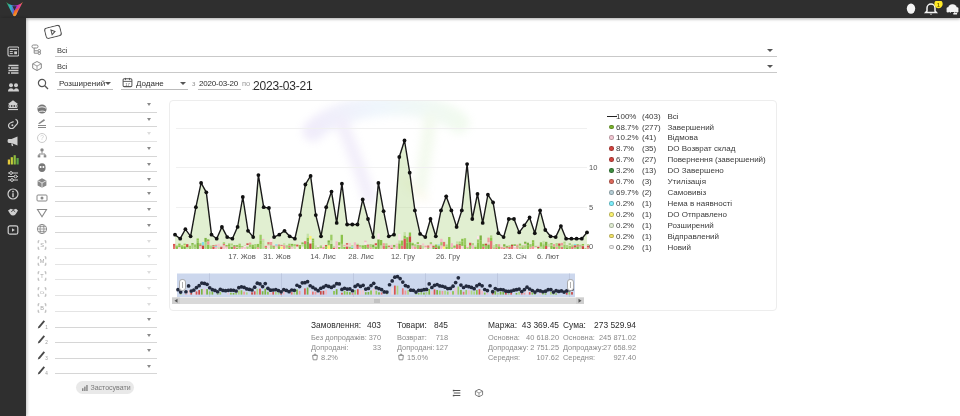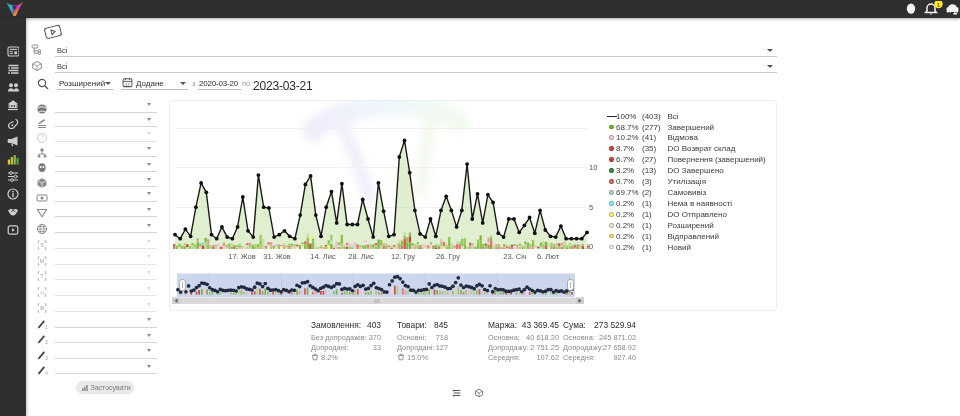--- a/index.html
+++ b/index.html
@@ -1222,21 +1222,21 @@
 <div class="st" style="position:relative;height:12px"><span>Замовлення:</span><span style="position:absolute;right:0">403</span></div>
 <div class="sg" style="position:relative;height:10px;margin-top:1px"><span>Без допродажів:</span><span style="position:absolute;right:0">370</span></div>
 <div class="sg" style="position:relative;height:10px"><span>Допродані:</span><span style="position:absolute;right:0">33</span></div>
 <div class="sg" style="position:relative;height:10px"><svg width="8" height="8" viewBox="0 0 10 10" style="vertical-align:-1px">
         <path d="M2 3h6l-.7 5.5H2.7z" fill="none" stroke="#777" stroke-width="1"></path>
         <path d="M3.4 3a1.6 1.6 0 0 1 3.2 0" fill="none" stroke="#777" stroke-width="1"></path>
       </svg> 8.2%</div>
 </div>
 <div class="abs" style="left:397px;top:320px;width:51px">
 <div class="st" style="position:relative;height:12px"><span>Товари:</span><span style="position:absolute;right:0">845</span></div>
-<div class="sg" style="position:relative;height:10px;margin-top:1px"><span>Основні:</span><span style="position:absolute;right:0">718</span></div>
+<div class="sg" style="position:relative;height:10px;margin-top:1px"><span>Возврат:</span><span style="position:absolute;right:0">718</span></div>
 <div class="sg" style="position:relative;height:10px"><span>Допродані:</span><span style="position:absolute;right:0">127</span></div>
 <div class="sg" style="position:relative;height:10px"><svg width="8" height="8" viewBox="0 0 10 10" style="vertical-align:-1px">
         <path d="M2 3h6l-.7 5.5H2.7z" fill="none" stroke="#777" stroke-width="1"></path>
         <path d="M3.4 3a1.6 1.6 0 0 1 3.2 0" fill="none" stroke="#777" stroke-width="1"></path>
       </svg> 15.0%</div>
 </div>
 <div class="abs" style="left:488px;top:320px;width:71px">
 <div class="st" style="position:relative;height:12px"><span>Маржа:</span><span style="position:absolute;right:0">43 369.45</span></div>
 <div class="sg" style="position:relative;height:10px;margin-top:1px"><span>Основна:</span><span style="position:absolute;right:0">40 618.20</span></div>
 <div class="sg" style="position:relative;height:10px"><span>Допродажу:</span><span style="position:absolute;right:0">2 751.25</span></div>

